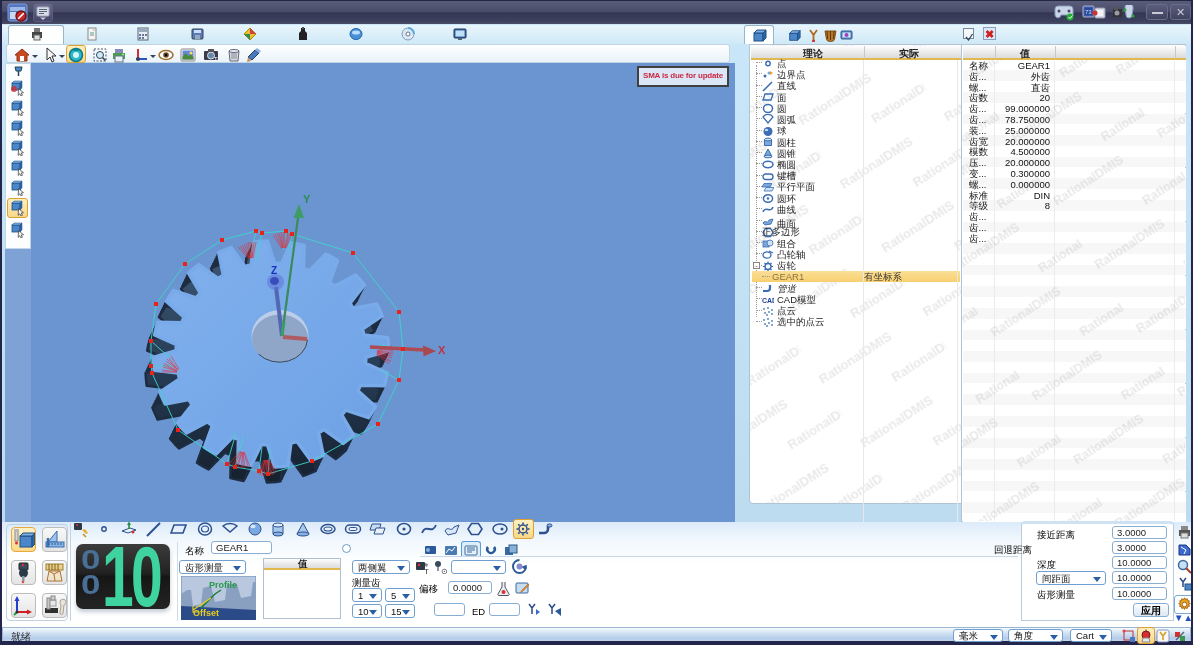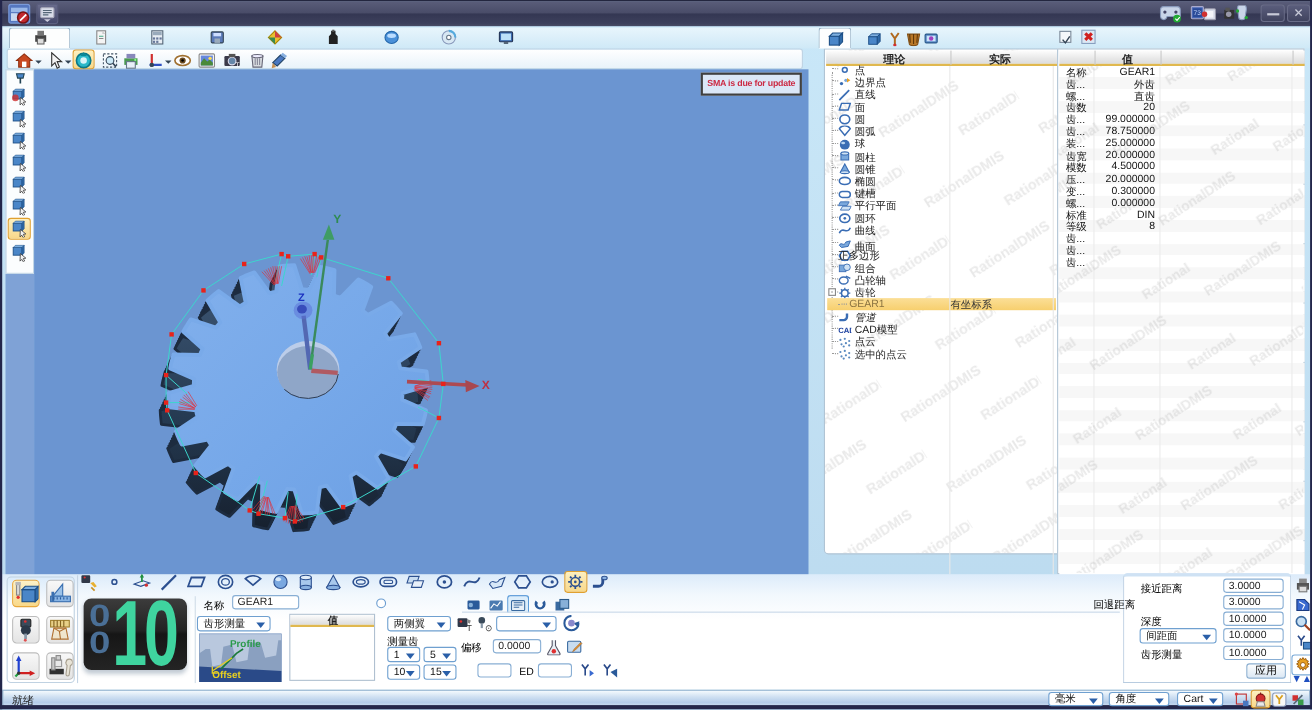--- a/index.html
+++ b/index.html
@@ -741,21 +741,21 @@
 <span class="abs" style="left:1035px;top:7px;font-size:10px;">接近距离</span>
 <div class="ibox" style="left:1110px;top:4px;width:55px;height:13px;line-height:11px;">3.0000</div>
 <span class="abs" style="left:992px;top:22px;font-size:10px;">回退距离</span>
 <div class="ibox" style="left:1110px;top:19px;width:55px;height:13px;line-height:11px;">3.0000</div>
 <span class="abs" style="left:1035px;top:37px;font-size:10px;">深度</span>
 <div class="ibox" style="left:1110px;top:34px;width:55px;height:13px;line-height:11px;">10.0000</div>
 <div class="ibox" style="left:1110px;top:49px;width:55px;height:13px;line-height:11px;">10.0000</div>
 <span class="abs" style="left:1035px;top:67px;font-size:10px;">齿形测量</span>
 <div class="ibox" style="left:1110px;top:65px;width:55px;height:13px;line-height:11px;">10.0000</div>
 <div class="combo" style="left:1034px;top:49px;width:70px;height:14px;line-height:13px;">间距面<span class="ar"></span></div>
-<div class="abs" style="left:1131px;top:81px;width:36px;height:14px;background:linear-gradient(#fdfdfd,#dce8f4);border:1px solid #8aaed0;border-radius:3px;font-size:10px;text-align:center;line-height:13px;">应用</div>
+<div class="abs" style="left:1131px;top:81px;width:36px;height:14px;background:linear-gradient(#fdfdfd,#dce8f4);border:1px solid #8aaed0;border-radius:3px;font-size:10px;text-align:center;line-height:13px;font-weight:bold;">应用</div>
 <svg class="abs" style="left:1175px;top:2px" width="15" height="15" viewBox="0 0 15 15">
         <rect x="2" y="6" width="11" height="6" fill="#555"></rect>
         <rect x="4" y="2" width="7" height="4" fill="#888"></rect>
         <rect x="4" y="9" width="7" height="5" fill="#ddd" stroke="#777"></rect>
       </svg>
 <svg class="abs" style="left:1175px;top:20px" width="15" height="15" viewBox="0 0 15 15">
         <path d="M2,3 l7,0 l4,4 l0,6 l-11,0 z" fill="#3a6ad0" stroke="#1a3a80"></path>
         <path d="M4,5 l5,3 l-2,4" stroke="#fff" fill="none"></path>
       </svg>
 <svg class="abs" style="left:1175px;top:37px" width="15" height="15" viewBox="0 0 15 15">

